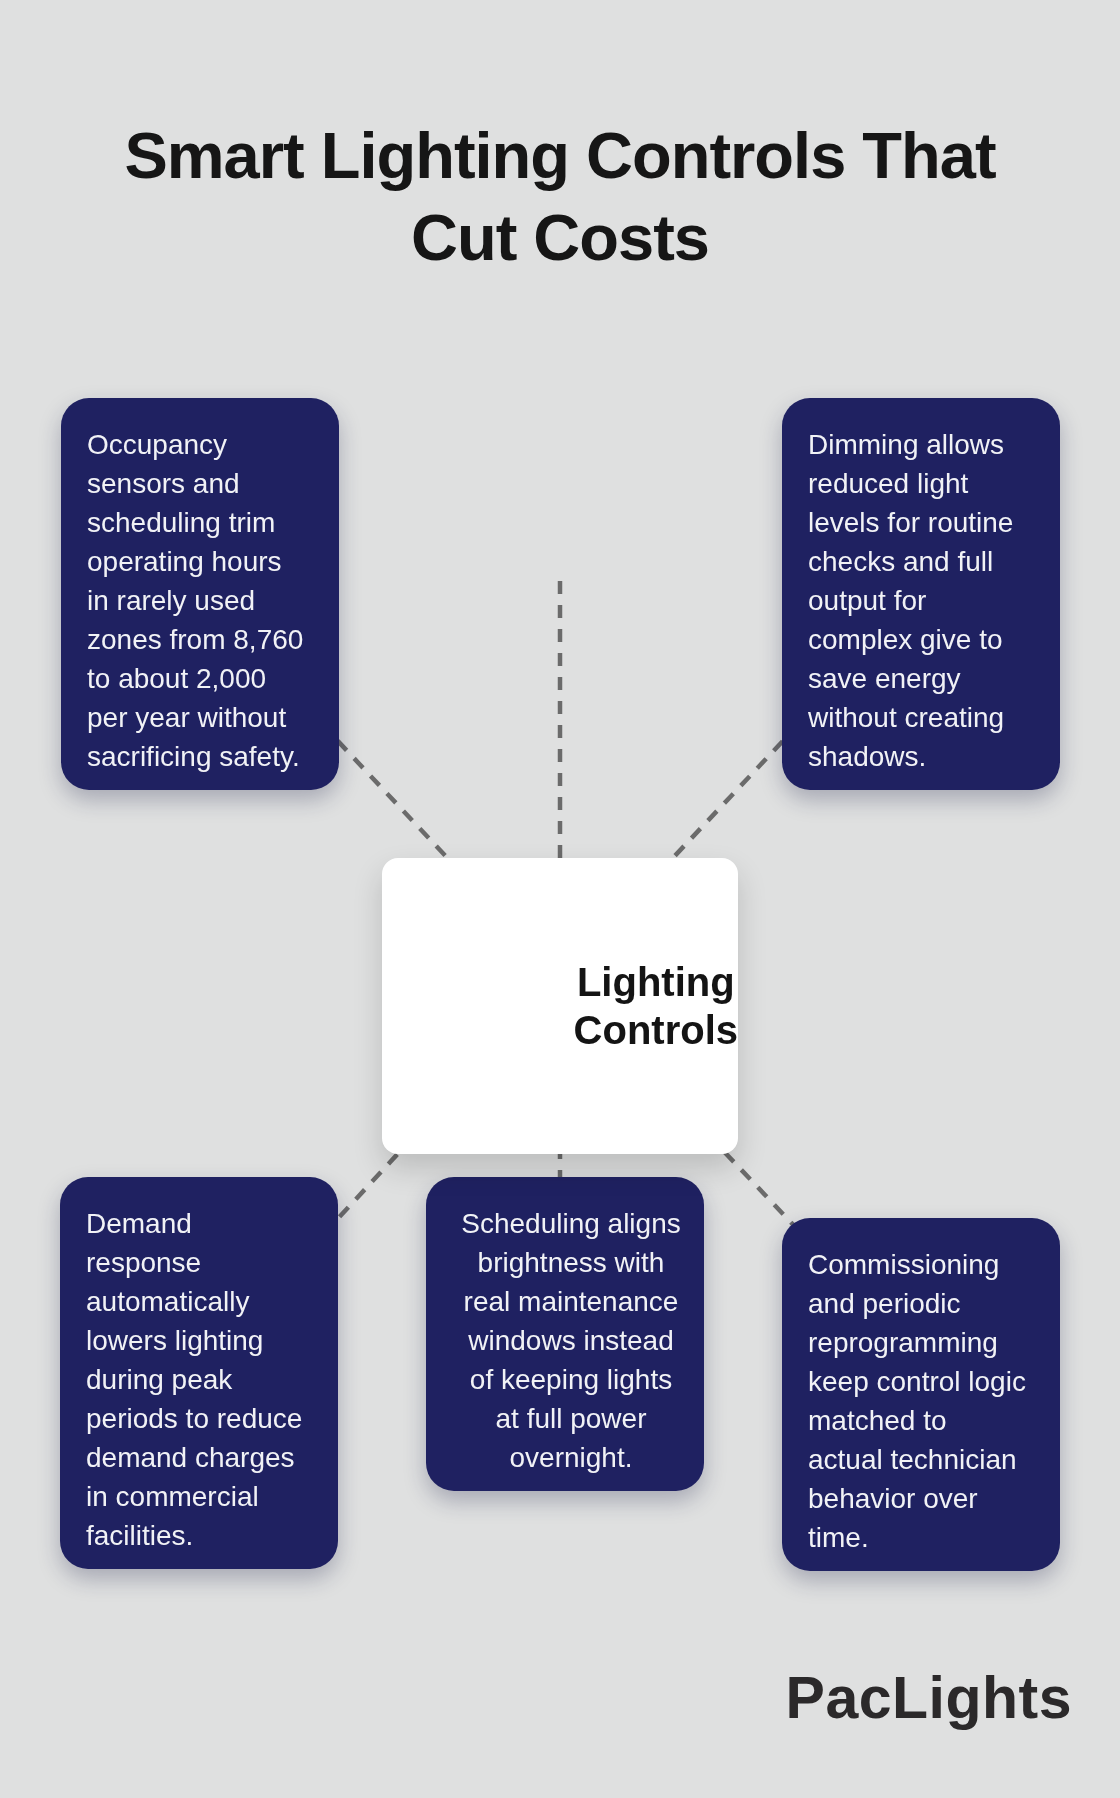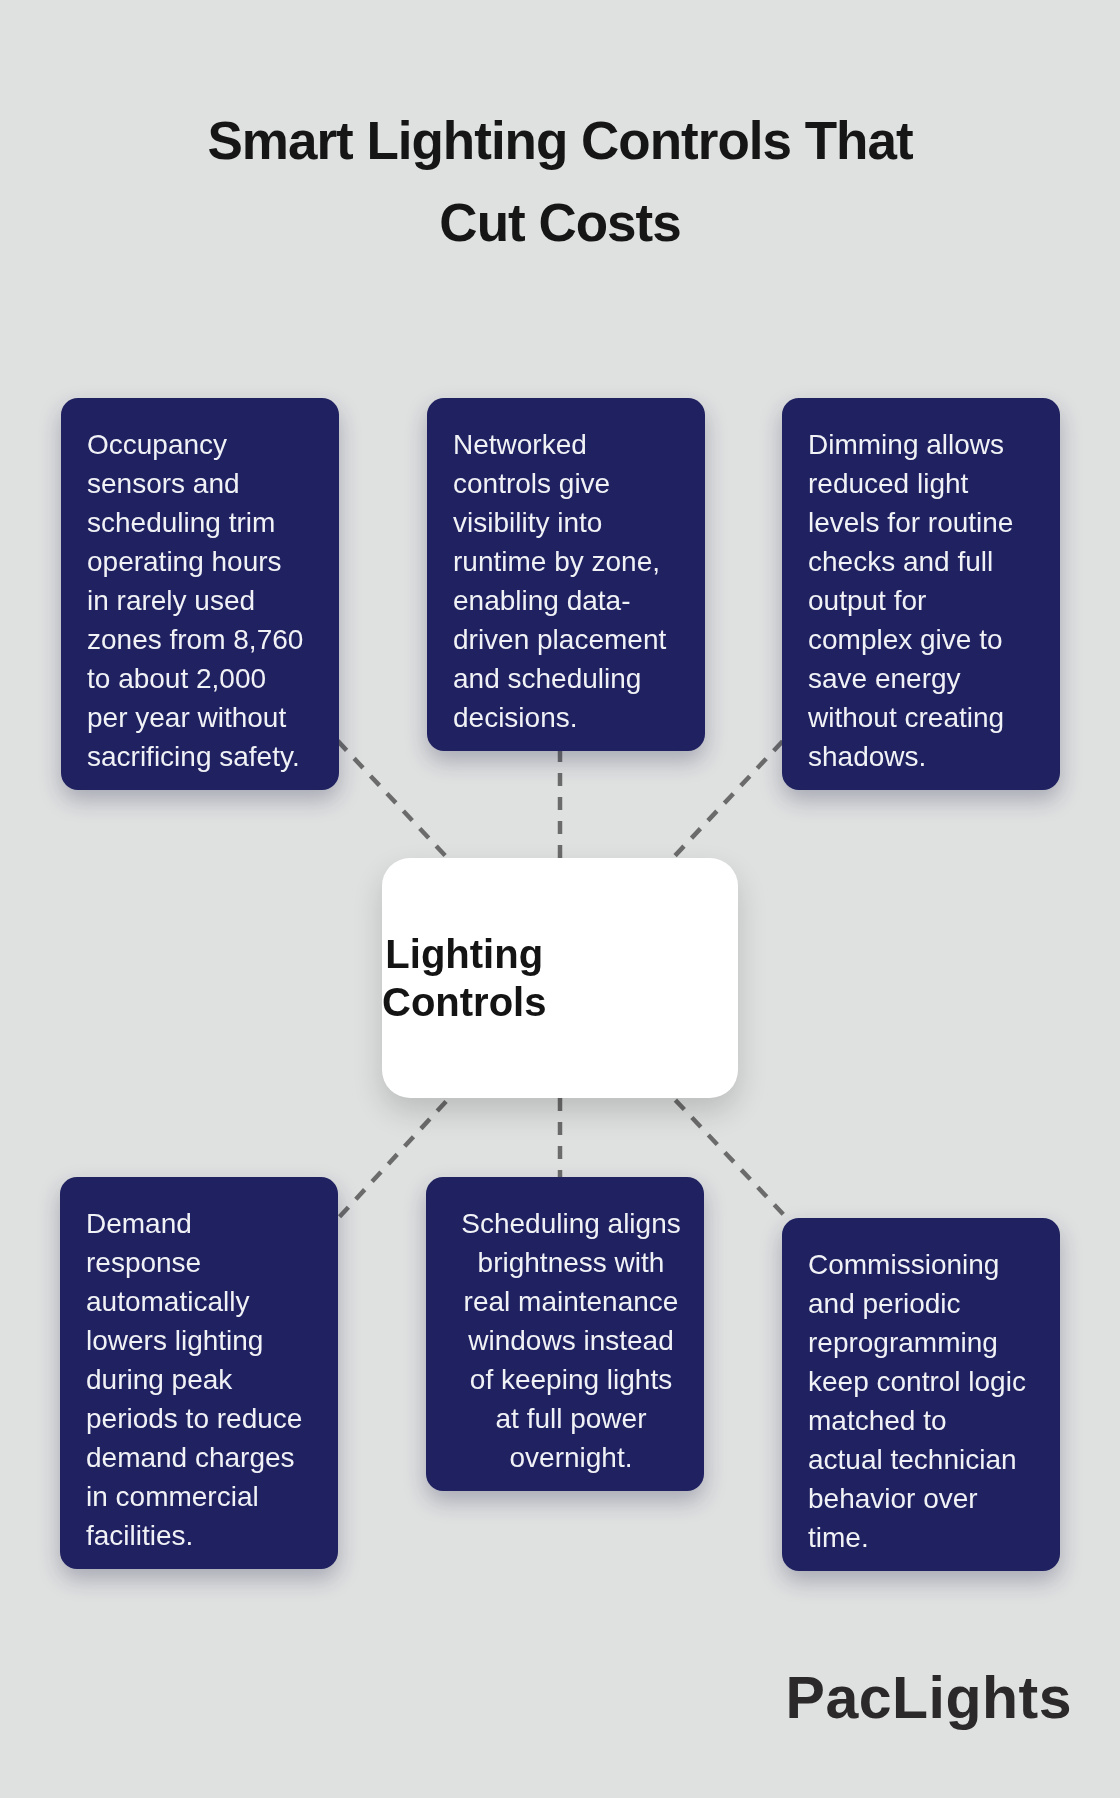--- a/index.html
+++ b/index.html
@@ -17,23 +17,23 @@
   .page{
     position:relative;
     width:1120px;
     height:1798px;
     background:var(--background);
     overflow:hidden;
   }
   .title{
     position:absolute;
     left:0; right:0; top:100px;
-    margin:0;
+    margin:15px;
     text-align:center;
-    font-size:53px;
+    font-size:65px;
     line-height:82px;
     font-weight:700;
     letter-spacing:-1px;
     color:var(--title-text);
     white-space:pre-line;
   }
   .connectors{
     position:absolute;
     left:0; top:0;
     z-index:1;
@@ -42,48 +42,48 @@
     stroke:var(--connector);
     stroke-width:4.5;
     stroke-dasharray:13 11;
   }
   .card{
     position:absolute;
     z-index:2;
     width:278px;
     box-sizing:border-box;
     background:var(--node-fill);
-    border-radius:17px;
+    border-radius:28px;
     padding:27px 14px 14px 26px;
     box-shadow:0 10px 22px rgba(25,28,70,0.28);
   }
   .card p{
     margin:0;
     color:var(--node-text);
     font-size:28px;
     line-height:39px;
     white-space:pre-line;
   }
   .card-1{left:61px;  top:398px;}
   .card-2{left:427px; top:398px;}
   .card-3{left:782px; top:398px;}
   .card-4{left:60px;  top:1177px;}
   .card-5{left:426px; top:1177px;text-align:center;}
   .card-6{left:782px; top:1177px;margin-top:41px;}
   .center-node{
     position:absolute;
     z-index:3;
     left:382px; top:858px;
-    width:356px; height:240px;
+    width:356px; height:296px;
     background:var(--center-fill);
-    border-radius:28px;
+    border-radius:16px;
     box-shadow:0 14px 30px rgba(0,0,0,0.16);
     display:flex;
     align-items:center;
-    justify-content:flex-start;
+    justify-content:flex-end;
   }
   .center-node p{
     margin:0;
     text-align:center;
     font-weight:700;
     font-size:40px;
     line-height:48px;
     color:var(--center-text);
     white-space:pre-line;
   }
@@ -119,30 +119,20 @@
 sensors and
 scheduling trim
 operating hours
 in rarely used
 zones from 8,760
 to about 2,000
 per year without
 sacrificing safety.</p>
   </div>
 
-  <div class="card card-2">
-    <p>Networked
-controls give
-visibility into
-runtime by zone,
-enabling data-
-driven placement
-and scheduling
-decisions.</p>
-  </div>
 
   <div class="card card-3">
     <p>Dimming allows
 reduced light
 levels for routine
 checks and full
 output for
 complex give to
 save energy
 without creating

